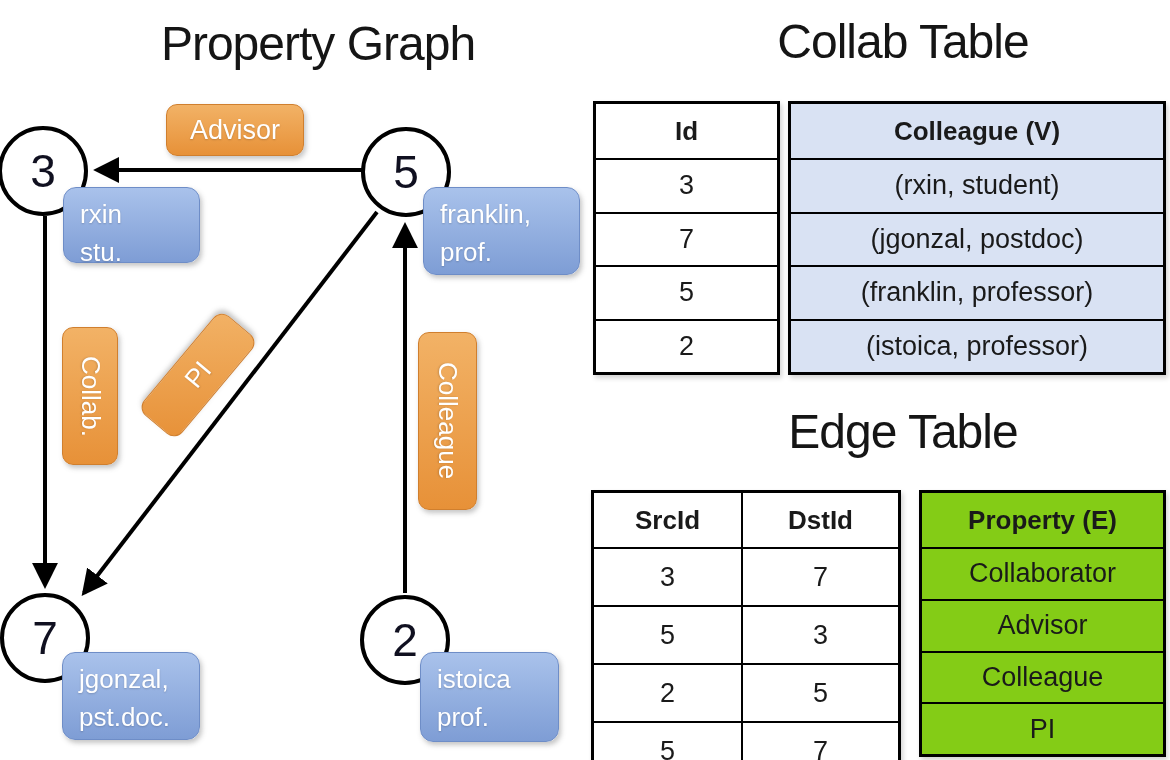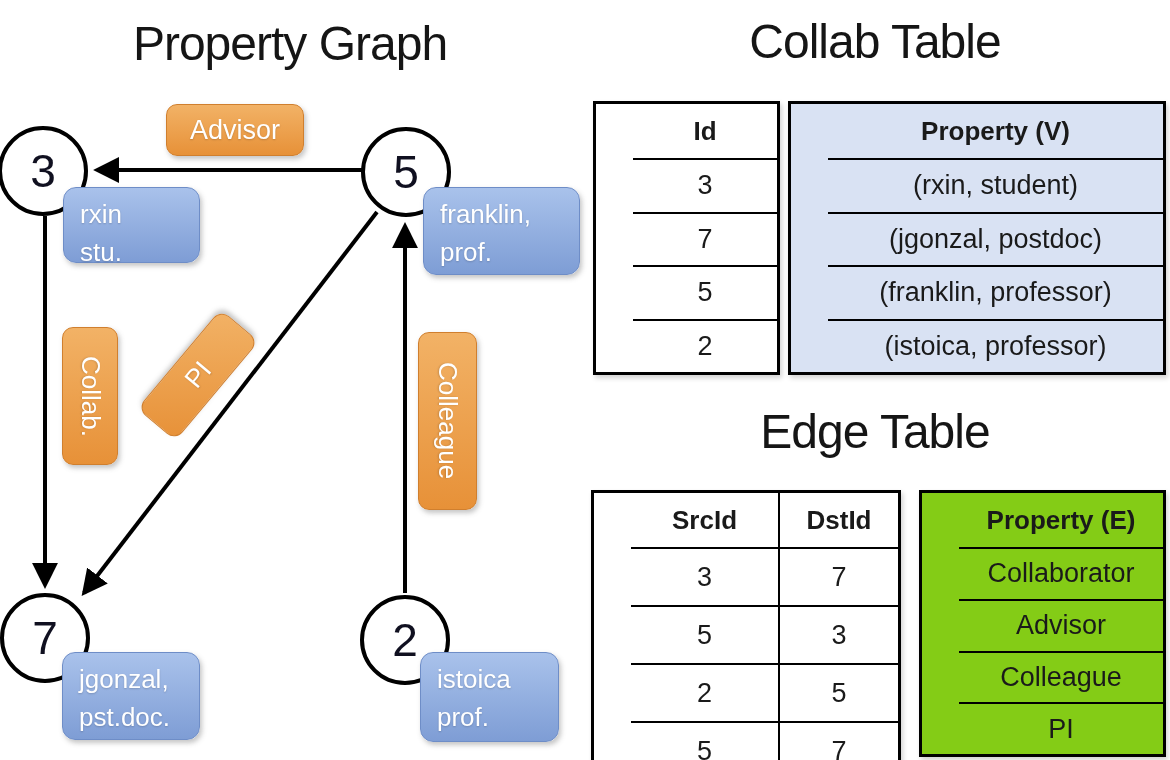--- a/index.html
+++ b/index.html
@@ -2,21 +2,21 @@
 <html><head>
 <meta charset="utf-8">
 <style>
   * { margin:0; padding:0; box-sizing:border-box; }
   html,body { background:#fff; }
   .canvas {
     position:relative; width:1170px; height:760px; overflow:hidden;
     background:#fff; font-family:"Liberation Sans", sans-serif; color:#1a1a1a;
   }
   
-  .big-title { position:absolute; text-align:center; font-size:48px; letter-spacing:-1px; color:#151515; }
+  .big-title { position:absolute; text-align:center; font-size:48px; letter-spacing:-1px; color:#151515;margin-left:28px; }
   .pg-title { left:0; top:16px; width:580px; }
   .vt-title { left:580px; top:14px; width:590px; }
   .et-title { left:580px; top:404px; width:590px; }
 
   
   svg.edges { position:absolute; left:0; top:0; }
   .vcircle {
     position:absolute; width:90px; height:90px; border:4px solid #000; border-radius:50%;
     background:#fff; display:flex; align-items:center; justify-content:center;
     font-size:46px; color:#101020;
@@ -47,21 +47,21 @@
   .el-advisor   { left:166px; top:104px; width:138px; height:52px; }
   .el-collab    { left:62px;  top:327px; width:56px;  height:138px; writing-mode:vertical-rl; font-size:26px; }
   .el-colleague { left:418px; top:332px; width:59px;  height:178px; writing-mode:vertical-rl; font-size:26px; }
   .el-pi {
     left:173px; top:310px; width:50px; height:130px; writing-mode:vertical-rl; font-size:26px;
     transform:rotate(-140deg);
     background:linear-gradient(140deg,#E79138 0%,#F2B266 100%);
   }
 
   
-  .tblock { position:absolute; border:3px solid #000; display:grid; box-shadow:2px 3px 5px rgba(0,0,0,0.18);padding-left:37px; }
+  .tblock { position:absolute; border:3px solid #000; display:grid; box-shadow:2px 3px 5px rgba(0,0,0,0.18); }
   .cell { display:flex; align-items:center; justify-content:center; font-size:27px; }
   .cell.hdr { font-weight:bold; font-size:26px; }
   .cell.rt { border-top:2px solid #000; }
   .cell.rr { border-right:2px solid #000; }
 
   .vt-id   { left:593px; top:101px; width:187px; height:274px; background:#fff;
              grid-template-rows:54px repeat(4,1fr); }
   .vt-prop { left:788px; top:101px; width:378px; height:274px; background:#D9E2F3;
              grid-template-rows:54px repeat(4,1fr); }
   .et-ids  { left:591px; top:490px; width:310px; height:292px; background:#fff;
@@ -126,21 +126,21 @@
   <div class="elabel el-colleague">Colleague</div>
 
   <div class="tblock vt-id">
     <div class="cell hdr">Id</div>
     <div class="cell rt">3</div>
     <div class="cell rt">7</div>
     <div class="cell rt">5</div>
     <div class="cell rt">2</div>
   </div>
   <div class="tblock vt-prop">
-    <div class="cell hdr">Property (V)</div>
+    <div class="cell hdr">Colleague (V)</div>
     <div class="cell rt">(rxin, student)</div>
     <div class="cell rt">(jgonzal, postdoc)</div>
     <div class="cell rt">(franklin, professor)</div>
     <div class="cell rt">(istoica, professor)</div>
   </div>
 
   <div class="tblock et-ids">
     <div class="cell hdr rr">SrcId</div>
     <div class="cell hdr">DstId</div>
     <div class="cell rt rr">3</div>

